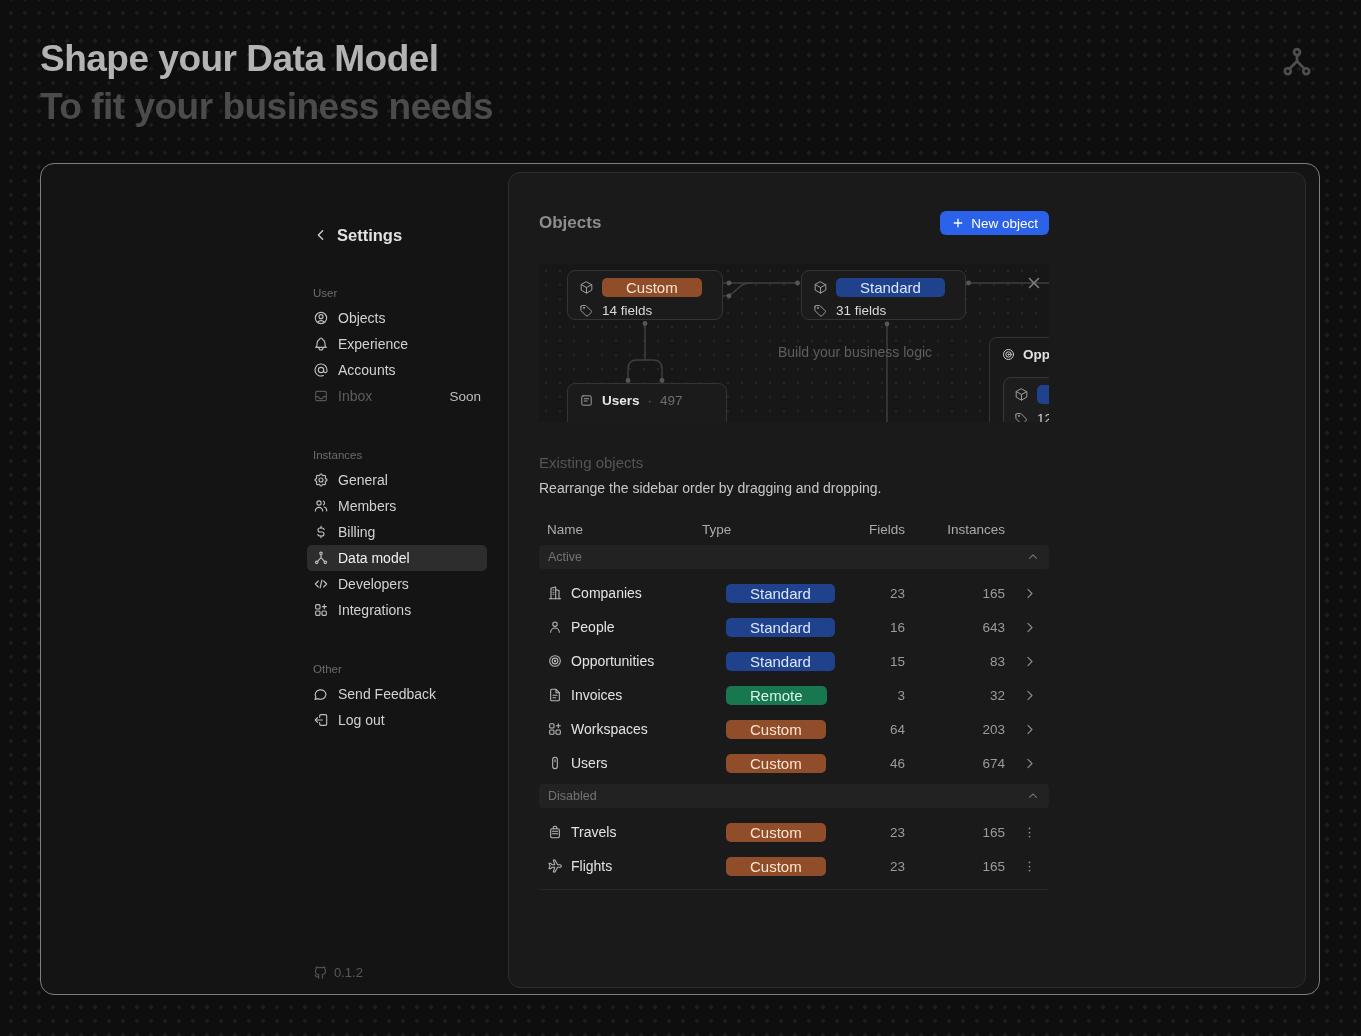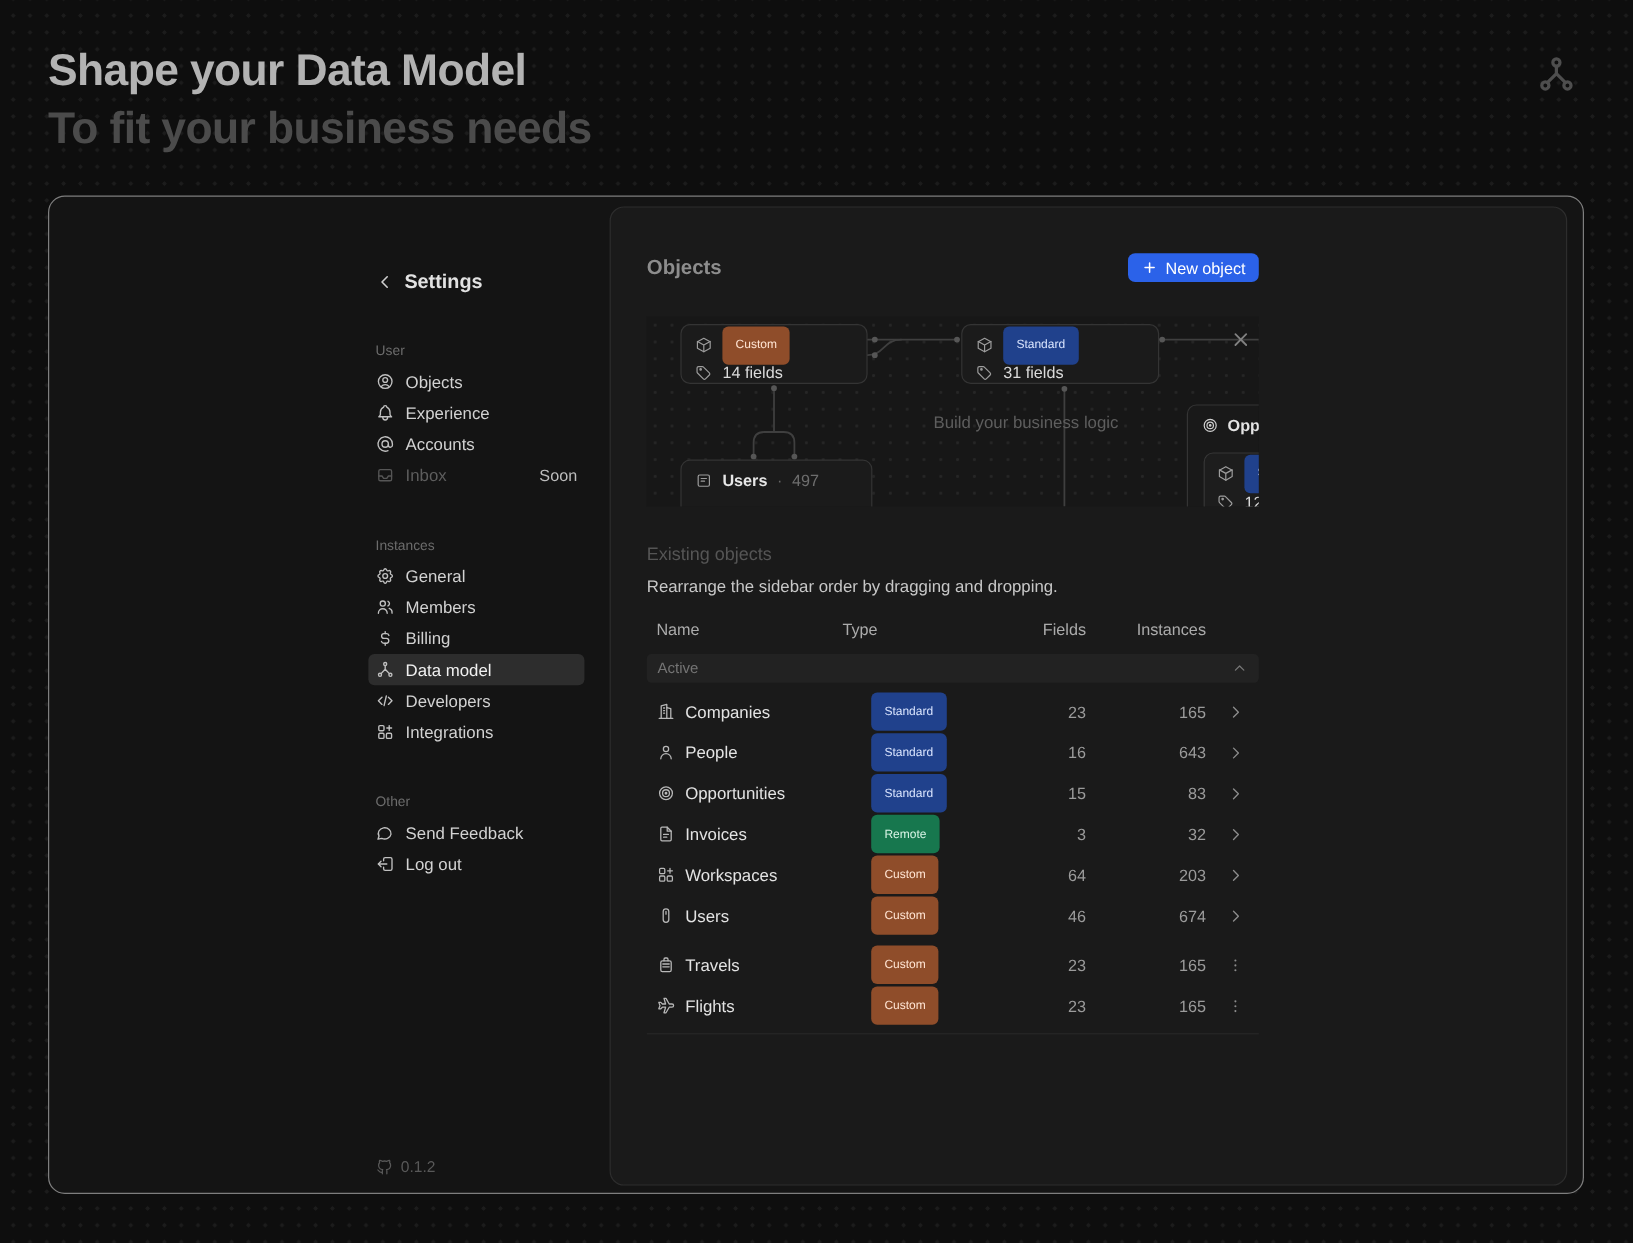--- a/index.html
+++ b/index.html
@@ -65,31 +65,31 @@
   .users-name{font-size:13.5px;font-weight:600;color:#e6e6e6;}
   .users-sep{color:#666;font-size:13.5px;}
   .users-count{color:#6e6e6e;font-size:13.5px;}
   .card-opps{left:450px;top:73px;width:140px;height:120px;background:#191919;}
   .opps-header{display:flex;align-items:center;gap:7px;height:17px;white-space:nowrap;color:#e3e3e3;font-size:13.5px;font-weight:600;}
   .opps-header .ic{color:#cfcfcf;}
   .opps-inner{margin-top:7px;margin-left:2px;width:150px;background:#1d1d1d;border:1px solid #363636;border-radius:8px;
     padding:8px 10px;display:flex;flex-direction:column;gap:7px;}
   .center-hint{position:absolute;left:210px;top:80px;width:212px;text-align:center;font-size:14px;color:#5e5e5e;white-space:nowrap;}
 
-  .badge{display:inline-flex;align-items:center;height:32px;padding:0 11px;border-radius:5px;font-size:10px;white-space:nowrap;}
+  .badge{display:inline-flex;align-items:center;height:19px;padding:0 24px;border-radius:5px;font-size:15px;white-space:nowrap;}
   .badge-standard{background:var(--badge-standard);color:var(--badge-standard-text);}
   .badge-remote{background:var(--badge-remote);color:var(--badge-remote-text);}
   .badge-custom{background:var(--badge-custom);color:var(--badge-custom-text);}
 
   
   .existing-title{margin-top:32px;font-size:15px;font-weight:400;color:#555;}
   .existing-sub{margin-top:9px;font-size:14px;color:#c7c7c7;}
 
   .tbl{margin-top:21px;width:510px;}
-  .tbl-header{display:flex;height:24px;padding:0 8px;font-size:13.5px;color:#ababab;}
+  .tbl-header{display:flex;align-items:center;height:24px;padding:0 8px;font-size:13.5px;color:#ababab;}
   .th-name{width:155px;}
   .th-type{width:154px;}
   .th-fields{width:49px;text-align:right;}
   .th-inst{width:100px;text-align:right;}
   .group-bar{display:flex;align-items:center;height:24px;padding:0 9px;background:#222;border-radius:4px;margin-top:4px;}
   .group-bar span{font-size:12.5px;color:#747474;}
   .group-bar .ic{margin-left:auto;color:#777;}
   .rows{margin-top:7px;}
   .trow{display:flex;align-items:center;height:34px;padding:0 8px;}
   .c-icon{width:24px;display:flex;align-items:center;}
@@ -559,20 +559,26 @@
               <span class="c-fields">46</span>
               <span class="c-inst">674</span>
               <span class="c-action">
                   <svg class="ic" width="15" height="15" viewBox="0 0 24 24" fill="none" stroke="currentColor" stroke-width="1.8" stroke-linecap="round" stroke-linejoin="round">
                     <use href="#i-chevron-right"></use>
                   </svg>
                 </span>
             </div>
           </div>
 
+          <div class="group-bar">
+            <span>Disabled</span>
+            <svg class="ic" width="14" height="14" viewBox="0 0 24 24" fill="none" stroke="currentColor" stroke-width="1.8" stroke-linecap="round" stroke-linejoin="round">
+                <use href="#i-chevron-up"></use>
+              </svg>
+          </div>
 
           <div class="rows">
             <div class="trow">
               <span class="c-icon">
                   <svg class="ic" width="16" height="16" viewBox="0 0 24 24" fill="none" stroke="currentColor" stroke-width="1.6" stroke-linecap="round" stroke-linejoin="round">
                     <use href="#i-luggage"></use>
                   </svg>
                 </span>
               <span class="c-name">Travels</span>
               <span class="c-type"><span class="badge badge-custom">Custom</span></span>

